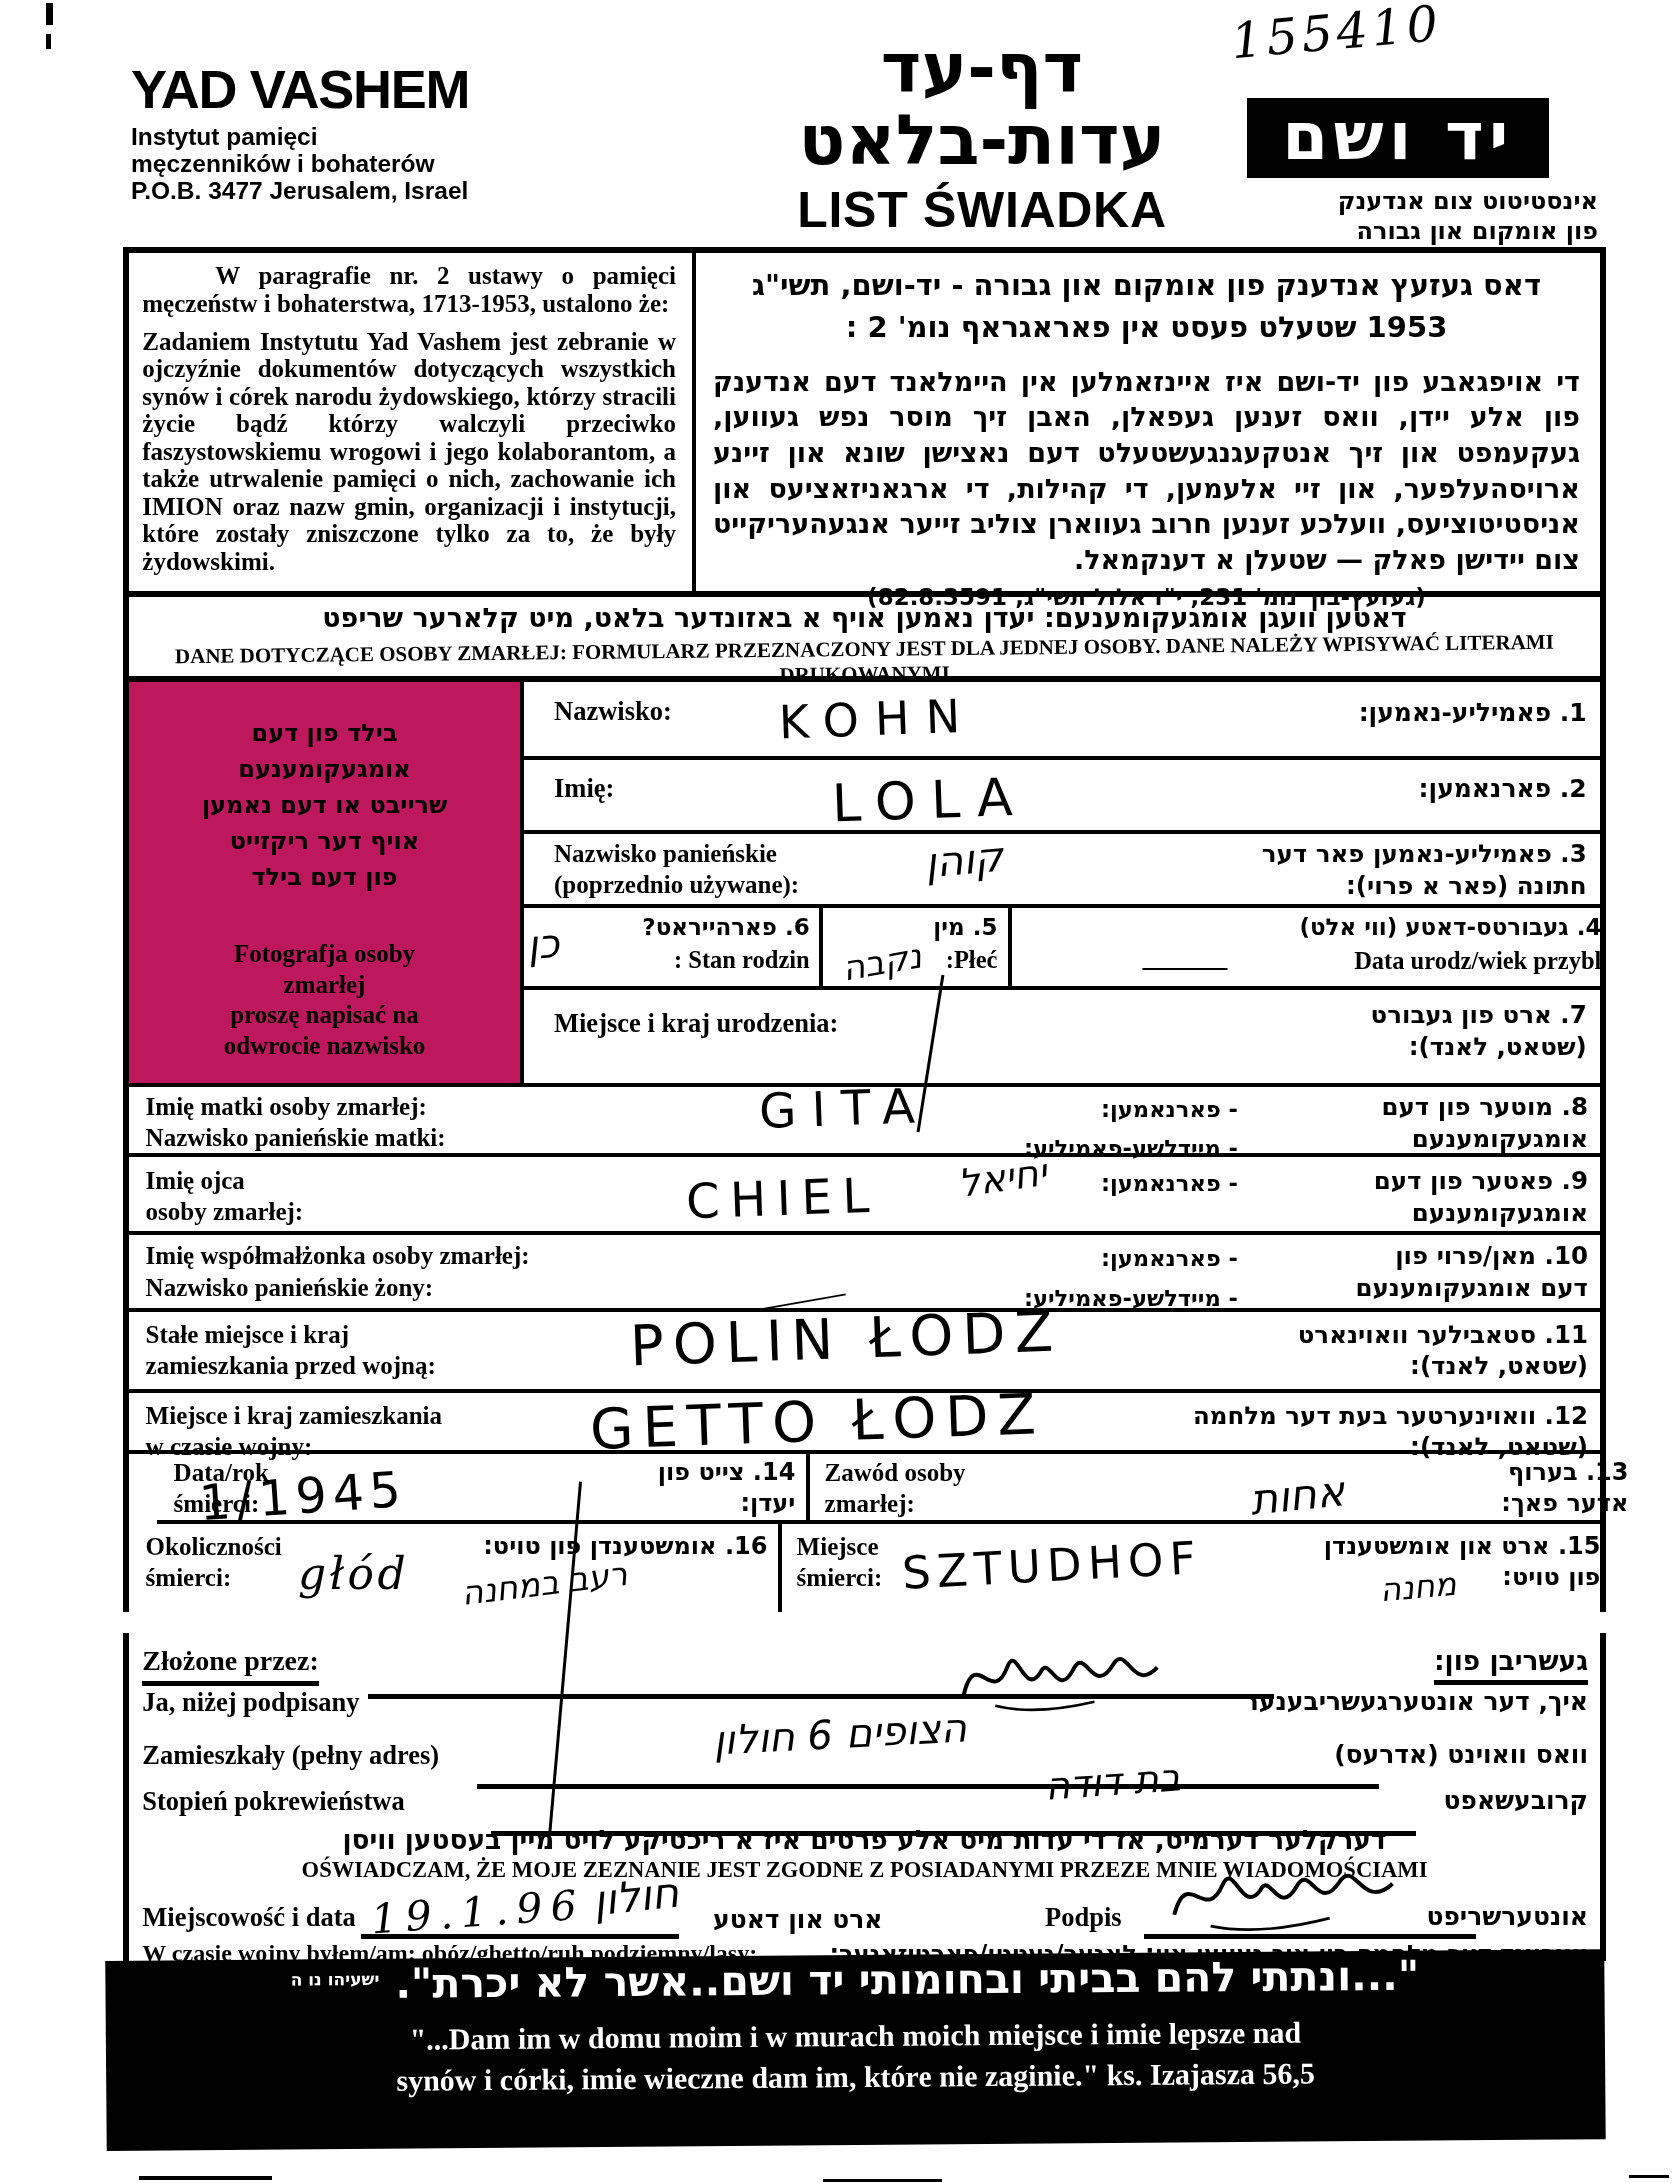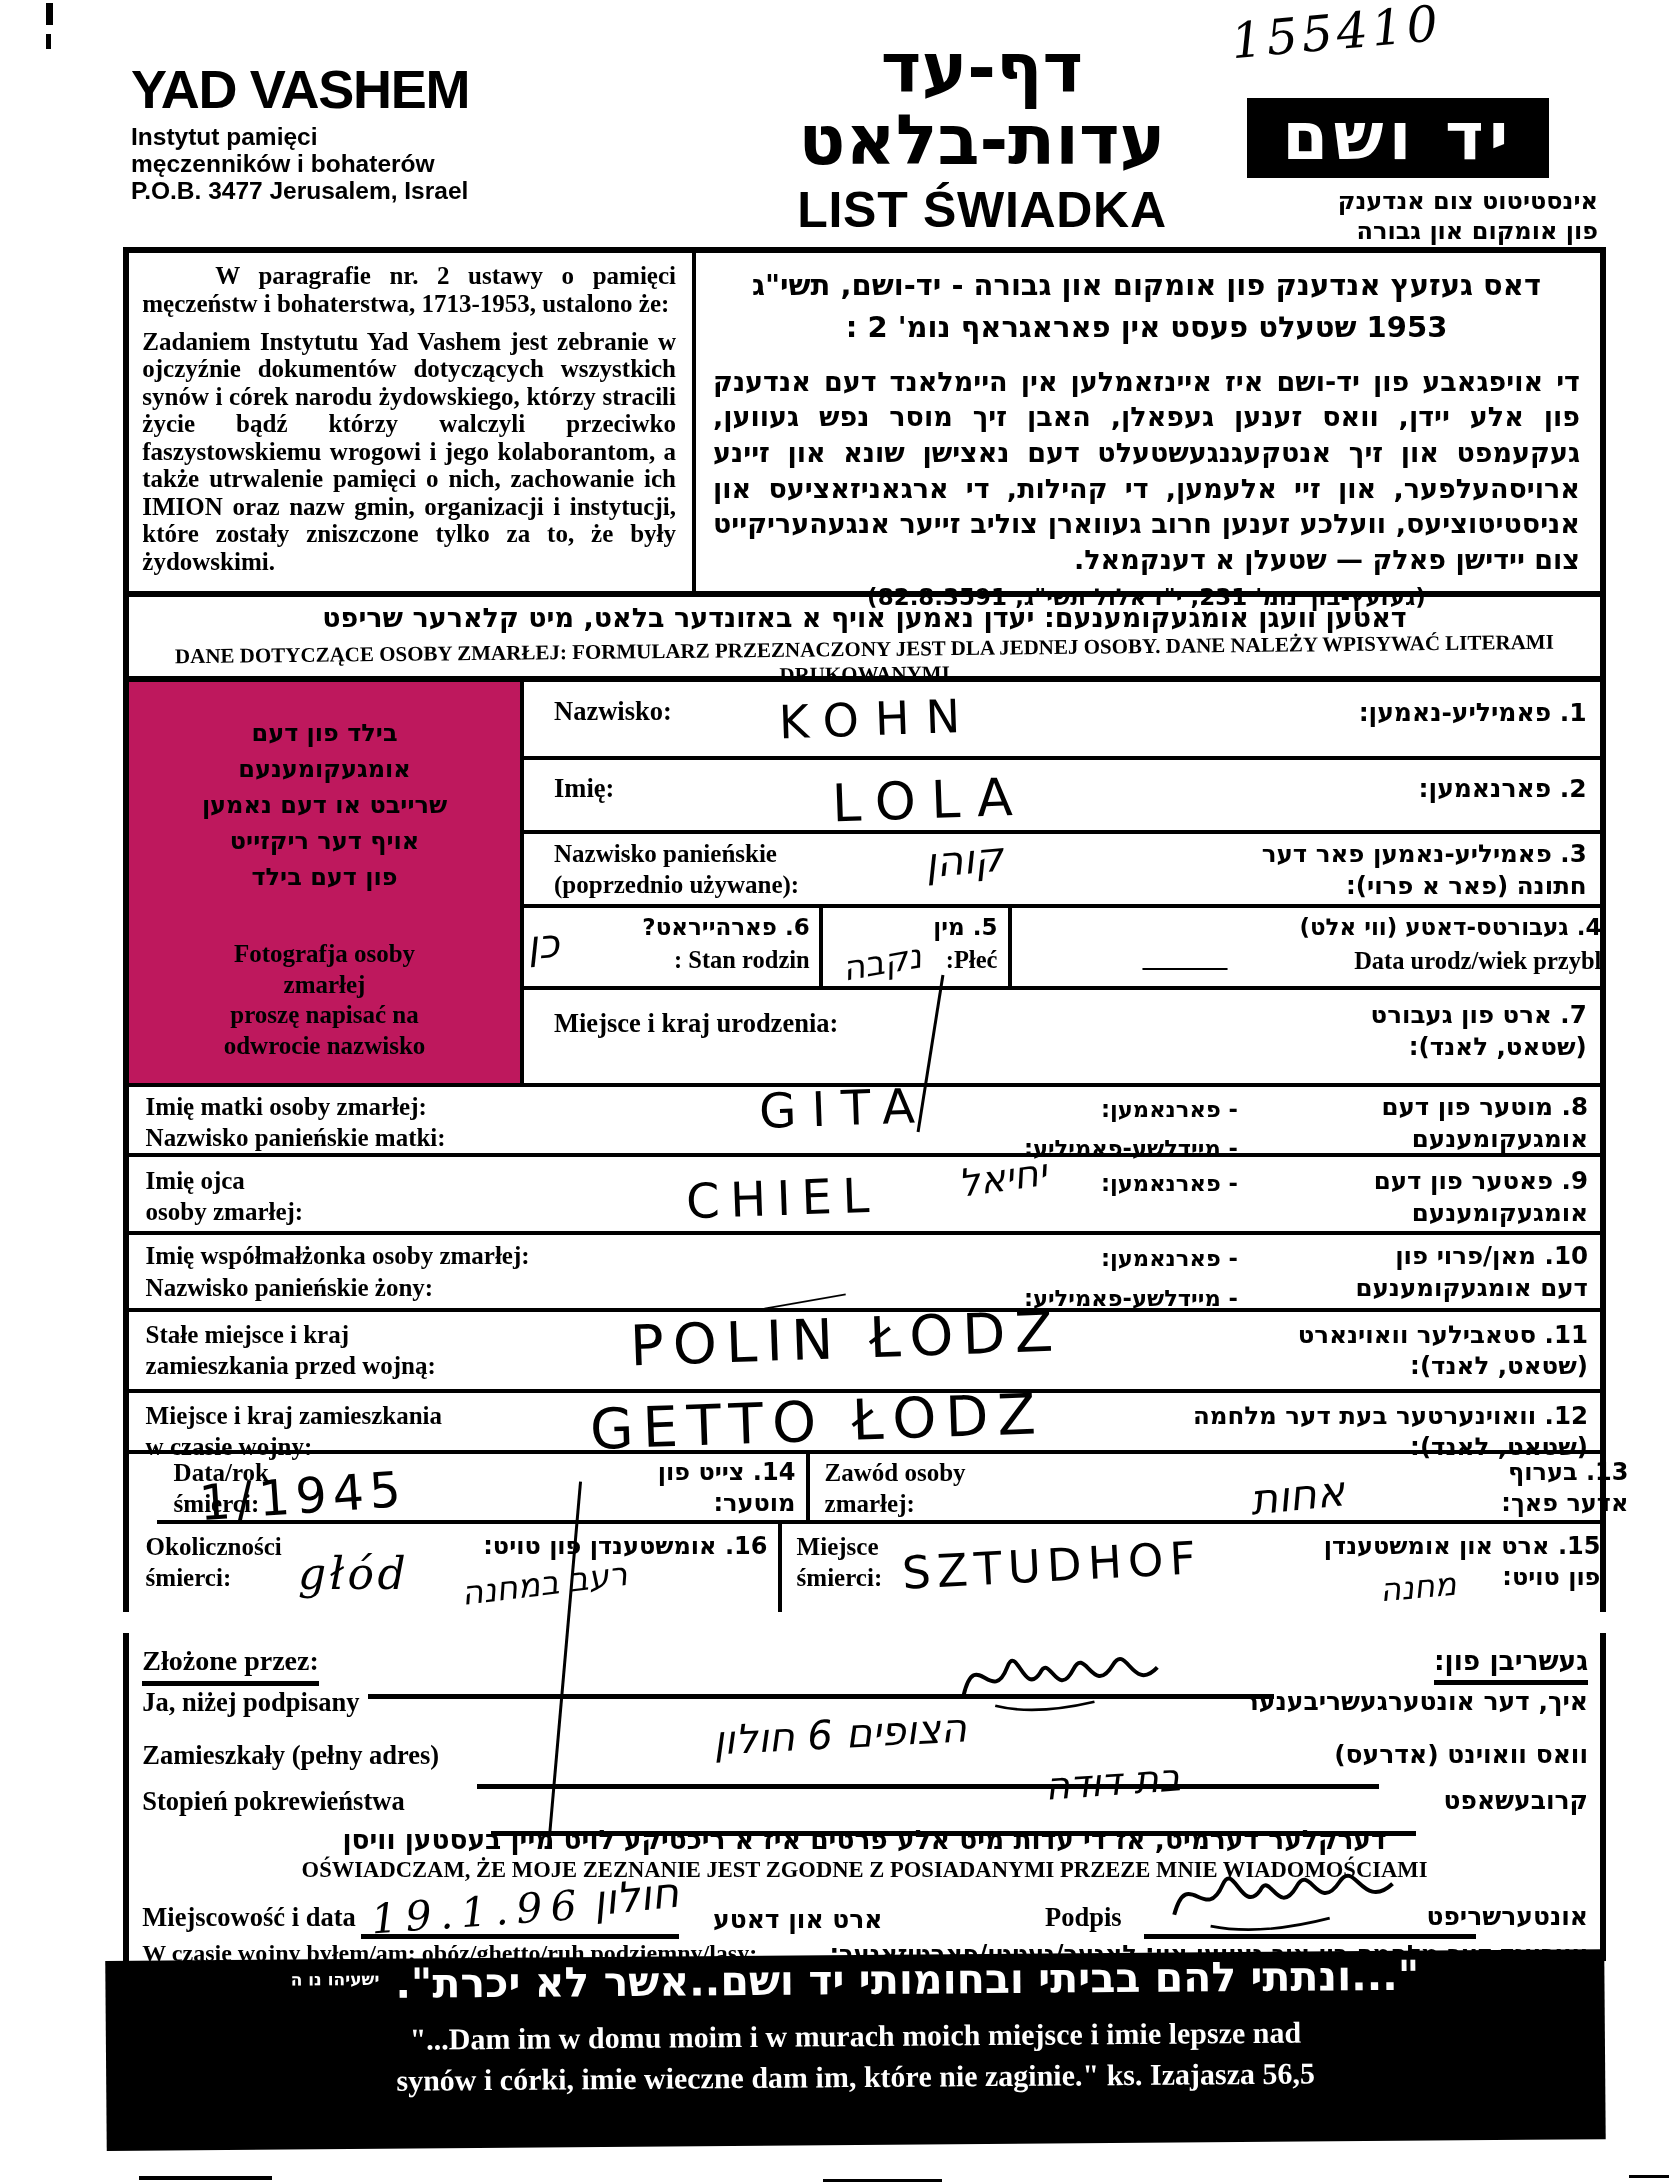--- a/index.html
+++ b/index.html
@@ -257,21 +257,21 @@
     </div>
 
     <div class="row" style="height:70px;margin-left:28px;">
       <div class="cell" style="left:0; width:653px; border-right:4.6px solid #000;">
         <span class="pl-label ser" style="left:16.6px; top:2.7px; font-size:25px;">
           <span style="display:block;">Data/rok</span>
           <span style="display:block;">śmierci:</span>
         </span>
         <span class="yi-label heb" style="right:10.6px; top:2.7px; font-size:24px;">
           <span style="display:block;">14. צייט פון</span>
-          <span style="display:block;">מוטער:</span>
+          <span style="display:block;">יעדן:</span>
         </span>
       </div>
       <div class="cell" style="left:653px; width:829px;">
         <span class="pl-label ser" style="left:14.6px; top:2.7px; font-size:25px;">
           <span style="display:block;">Zawód osoby</span>
           <span style="display:block;">zmarłej:</span>
         </span>
         <span class="yi-label heb" style="right:10.6px; top:2.7px; font-size:24px;">
           <span style="display:block;">13. בערוף</span>
           <span style="display:block;">אדער פאך:</span>

